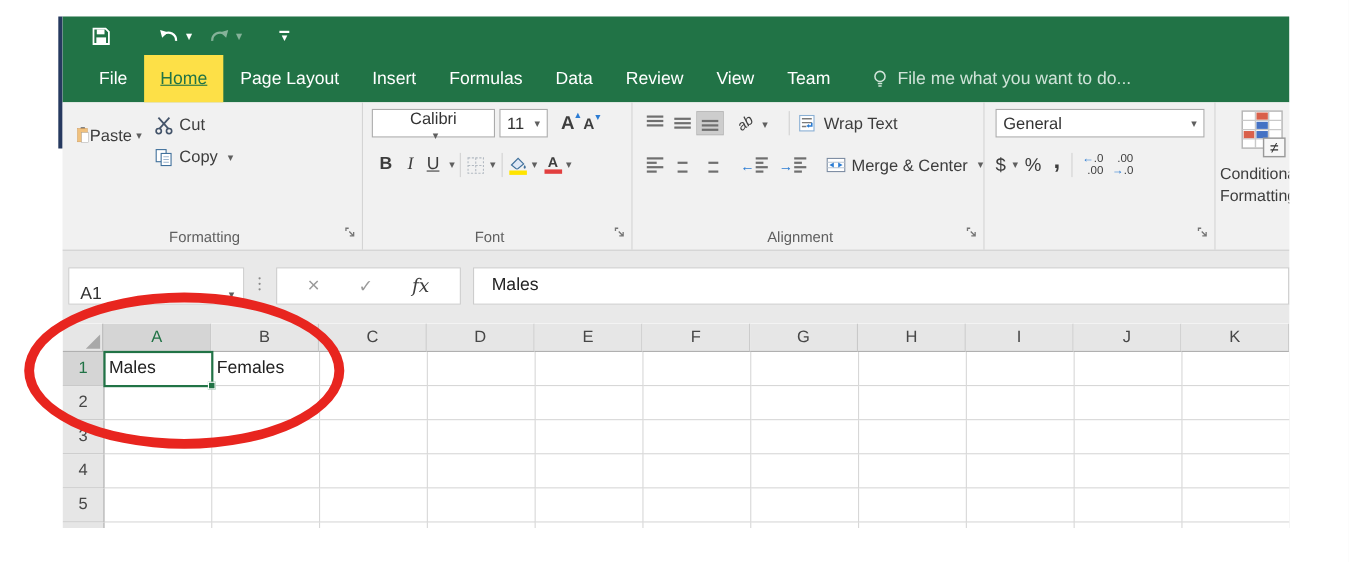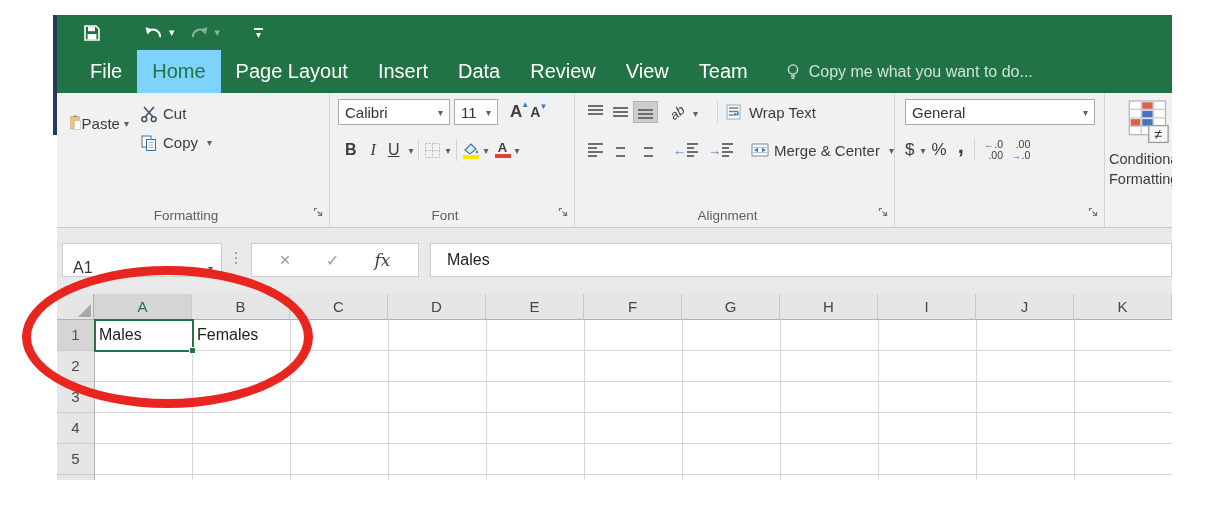--- a/index.html
+++ b/index.html
@@ -16,22 +16,22 @@
   .qat-save { margin-left:26px; }
   .qat-undo { margin-left:42px; }
   .qat-redo { margin-left:14px; opacity:.45; }
   .qat-caret { color:#fff; font-size:11px; margin-left:5px; }
   .qat-customize { margin-left:34px; display:flex; flex-direction:column; align-items:center; color:#fff; }
   .qat-customize .bar { width:9px; height:2px; background:#fff; margin-bottom:1px; }
   .qat-customize .car { font-size:10px; line-height:7px; }
 
   
   .tabrow { height:43px; background:#217346; display:flex; align-items:stretch; padding-left:18px; }
-  .tab { display:flex; align-items:center; padding:0 15px; color:#fff; font-size:20px; white-space:nowrap; cursor:default; }
-  .tab.selected { background:#7dd3fc; color:#217346; }
+  .tab { display:flex; align-items:center; padding:0 15px; color:#fff; font-size:16px; white-space:nowrap; cursor:default; }
+  .tab.selected { background:#fde047; color:#217346;text-decoration:underline; }
   .tellme { display:flex; align-items:center; gap:8px; margin-left:22px; color:#cfe3d8; font-size:16px; white-space:nowrap; }
 
   
   .ribbon { height:135px; background:#f1f1f1; display:flex; border-bottom:1px solid #c9c9c9; }
   .rgroup { position:relative; border-right:1px solid #d4d4d4; height:100%; }
   .grp-label { position:absolute; bottom:4px; left:0; right:14px; text-align:center; font-size:13.5px; color:#5f5f5f; white-space:nowrap; }
   .launcher { position:absolute; bottom:5px; right:5px; }
   .r-row { display:flex; align-items:center; height:30px; margin:4px 8px 0; }
   .vsep { width:1px; height:22px; background:#d2d2d2; margin:0 5px; }
   .caret { color:#5f5f5f; font-size:10px; margin-left:4px; }
@@ -40,21 +40,21 @@
 
   
   .g-clipboard { width:273px; }
   .paste-btn { position:absolute; left:12px; top:8px; width:60px; display:flex; flex-direction:row; align-items:center; font-size:15px; color:#3d3d3d; }
   .clip-col { position:absolute; left:80px; top:6px; display:flex; flex-direction:column; }
   .clip-col .rbtn { height:29px; }
 
   
   .g-font { width:245px; }
   .combo { background:#fff; border:1px solid #ababab; display:flex; align-items:center; justify-content:space-between; padding:0 6px; font-size:15px; color:#333; height:26px; }
-  .fname { width:112px; }
+  .fname { width:112px;flex-direction:column; }
   .fsize { width:44px; margin-left:4px; }
   .fontbig { font-size:17px; font-weight:bold; color:#3d3d3d; position:relative; padding:0 4px; }
   .fontbig .tri { position:absolute; top:-2px; right:-3px; font-size:8px; color:#2b7cd3; }
   .btn-b { font-weight:bold; font-size:16px; padding:0 7px; color:#3d3d3d; }
   .btn-i { font-style:italic; font-family:"Liberation Serif", serif; font-size:16px; padding:0 7px; color:#3d3d3d; }
   .btn-u { text-decoration:underline; font-size:16px; padding:0 5px; color:#3d3d3d; }
   .color-ic { display:flex; flex-direction:column; align-items:center; line-height:10px; }
   .color-ic .bar { width:16px; height:4px; margin-top:1px; }
   .color-ic .letter { font-size:13px; font-weight:bold; color:#3d3d3d; }
 
@@ -152,30 +152,31 @@
         <span class="bar"></span>
         <span class="car">▾</span>
       </span>
     </div>
 
     <div class="tabrow">
       <span class="tab">File</span>
       <span class="tab selected">Home</span>
       <span class="tab">Page Layout</span>
       <span class="tab">Insert</span>
+      <span class="tab">Formulas</span>
       <span class="tab">Data</span>
       <span class="tab">Review</span>
       <span class="tab">View</span>
       <span class="tab">Team</span>
       <span class="tellme">
         <svg width="16" height="17" viewBox="0 0 16 17">
             <circle cx="8" cy="6.5" r="4.6" fill="none" stroke="#cfe3d8" stroke-width="1.4"></circle>
             <path d="M6 13 h4 M6.5 15.2 h3" stroke="#cfe3d8" stroke-width="1.4" fill="none"></path>
           </svg>
-        <span>Copy me what you want to do...</span>
+        <span>File me what you want to do...</span>
       </span>
     </div>
 
     <div class="ribbon">
 
       <div class="rgroup g-clipboard">
         <div class="paste-btn">
           <svg width="36" height="44" viewBox="0 0 36 44">
               <rect x="12" y="1" width="12" height="7" rx="2" fill="#5f5f5f"></rect>
               <rect x="4" y="4" width="26" height="35" fill="#f0c17e" stroke="#c89050"></rect>

